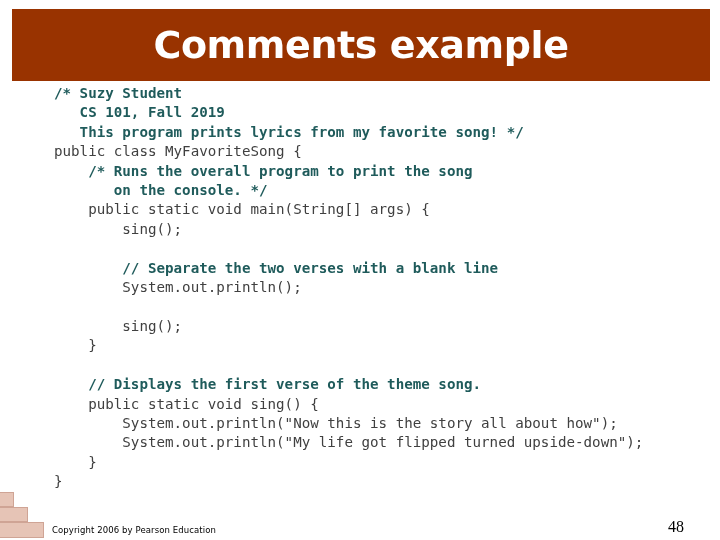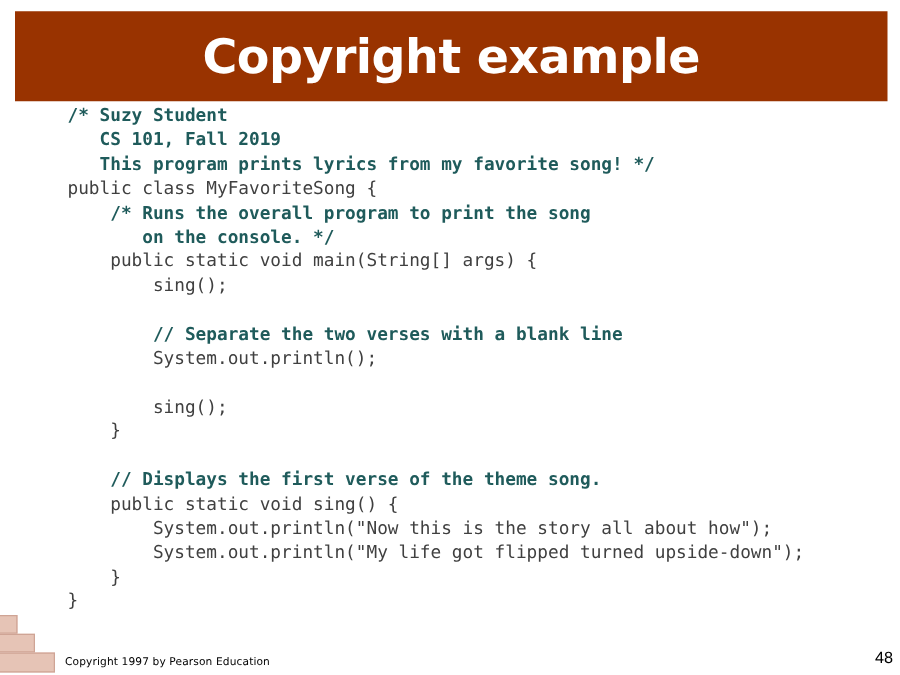--- a/index.html
+++ b/index.html
@@ -81,24 +81,24 @@
     left: 52px;
     top: 525px;
     font-family: "DejaVu Sans", sans-serif;
     font-size: 8.5px;
     color: #000000;
     white-space: nowrap;
     letter-spacing: 0.1px;
   }
   #page-number {
     position: absolute;
-    left: 700px;
+    left: 668px;
     top: 518px;
-    font-family: Liberation Sans, sans-serif;
-    font-size: 13px;
+    font-family: Liberation Serif, serif;
+    font-size: 16px;
     color: #000000;
     white-space: nowrap;
   }
 
   
   #brick-stair {
     position: absolute;
     left: 0px;
     top: 492px;
     width: 58px;
@@ -114,27 +114,27 @@
   .brick.b1 { left: -8px; top: 0px;  width: 22px; height: 15px; }
   .brick.b2 { left: -8px; top: 15px; width: 36px; height: 15px; }
   .brick.b3 { left: -8px; top: 30px; width: 52px; height: 16px; }
 </style>
 </head>
 <body>
 
 <div id="slide">
 
   <div id="title-banner">
-    <div id="title-text">Copyright example</div>
+    <div id="title-text">Comments example</div>
   </div>
 
   <div id="code-block"><div class="code-line comment">/* Suzy Student</div><div class="code-line comment">   CS 101, Fall 2019</div><div class="code-line comment">   This program prints lyrics from my favorite song! */</div><div class="code-line code">public class MyFavoriteSong {</div><div class="code-line comment">    /* Runs the overall program to print the song</div><div class="code-line comment">       on the console. */</div><div class="code-line code">    public static void main(String[] args) {</div><div class="code-line code">        sing();</div><div class="code-line blank"> </div><div class="code-line comment">        // Separate the two verses with a blank line</div><div class="code-line code">        System.out.println();</div><div class="code-line blank"> </div><div class="code-line code">        sing();</div><div class="code-line code">    }</div><div class="code-line blank"> </div><div class="code-line comment">    // Displays the first verse of the theme song.</div><div class="code-line code">    public static void sing() {</div><div class="code-line code">        System.out.println("Now this is the story all about how");</div><div class="code-line code">        System.out.println("My life got flipped turned upside-down");</div><div class="code-line code">    }</div><div class="code-line code">}</div></div>
 
   <div id="brick-stair">
     <div class="brick b1"></div>
     <div class="brick b2"></div>
     <div class="brick b3"></div>
   </div>
 
-  <div id="footer-copyright">Copyright 1997 by Pearson Education</div>
+  <div id="footer-copyright">Copyright 2006 by Pearson Education</div>
   <div id="page-number">48</div>
 
 </div>
 
 </body></html>

